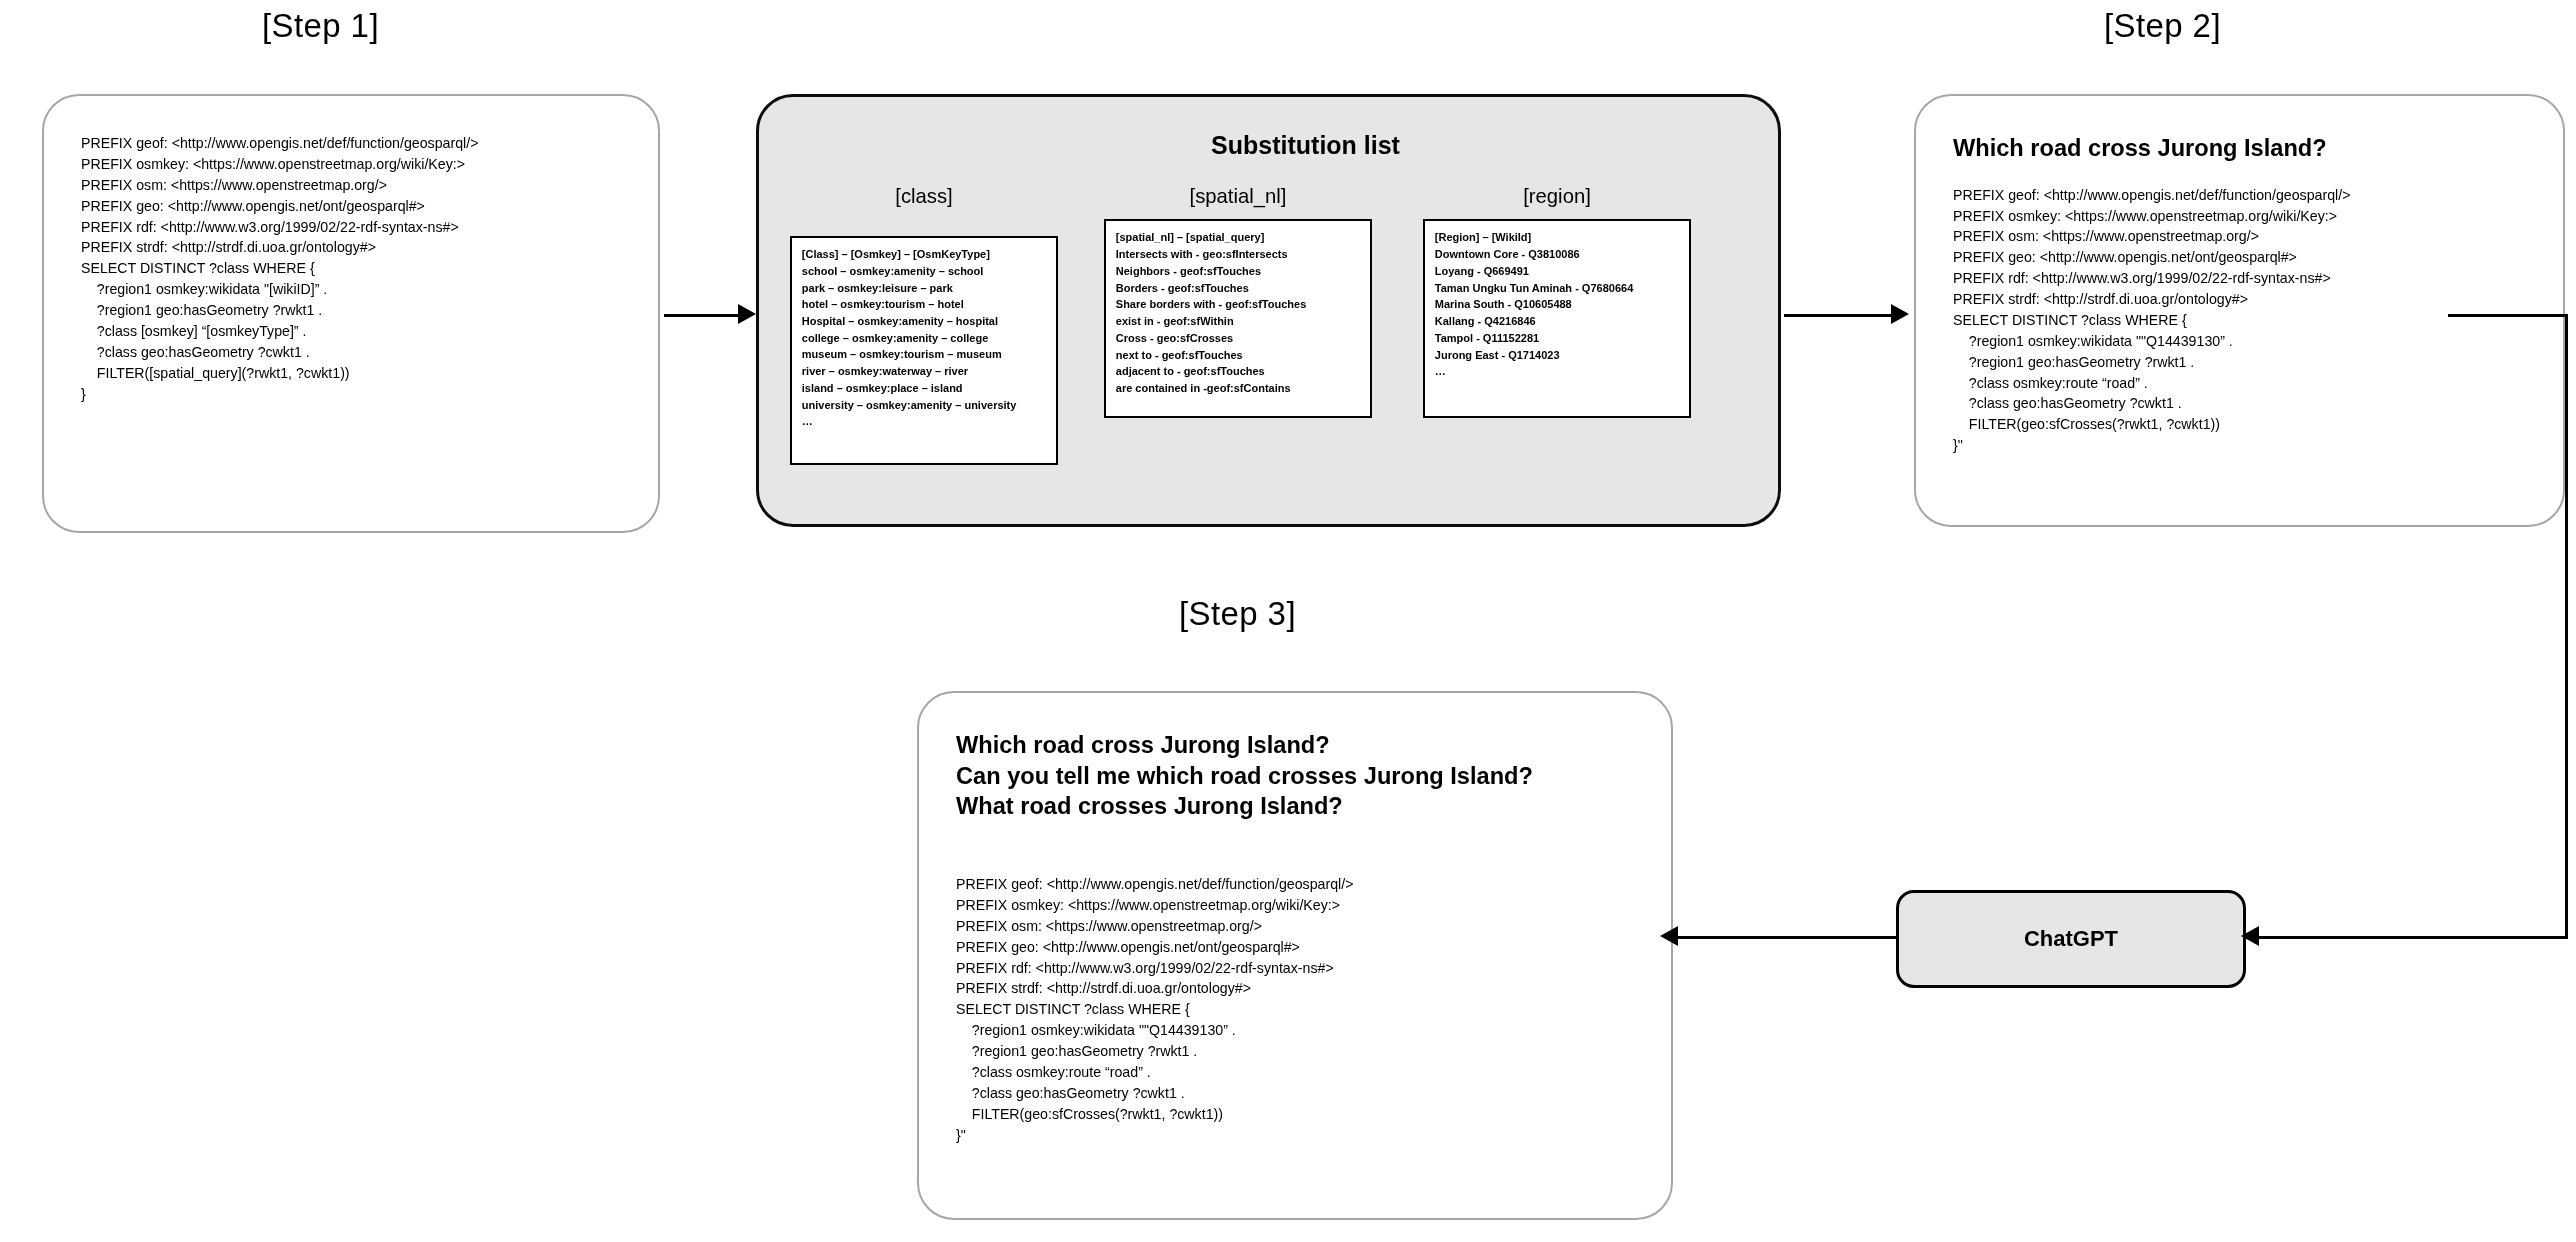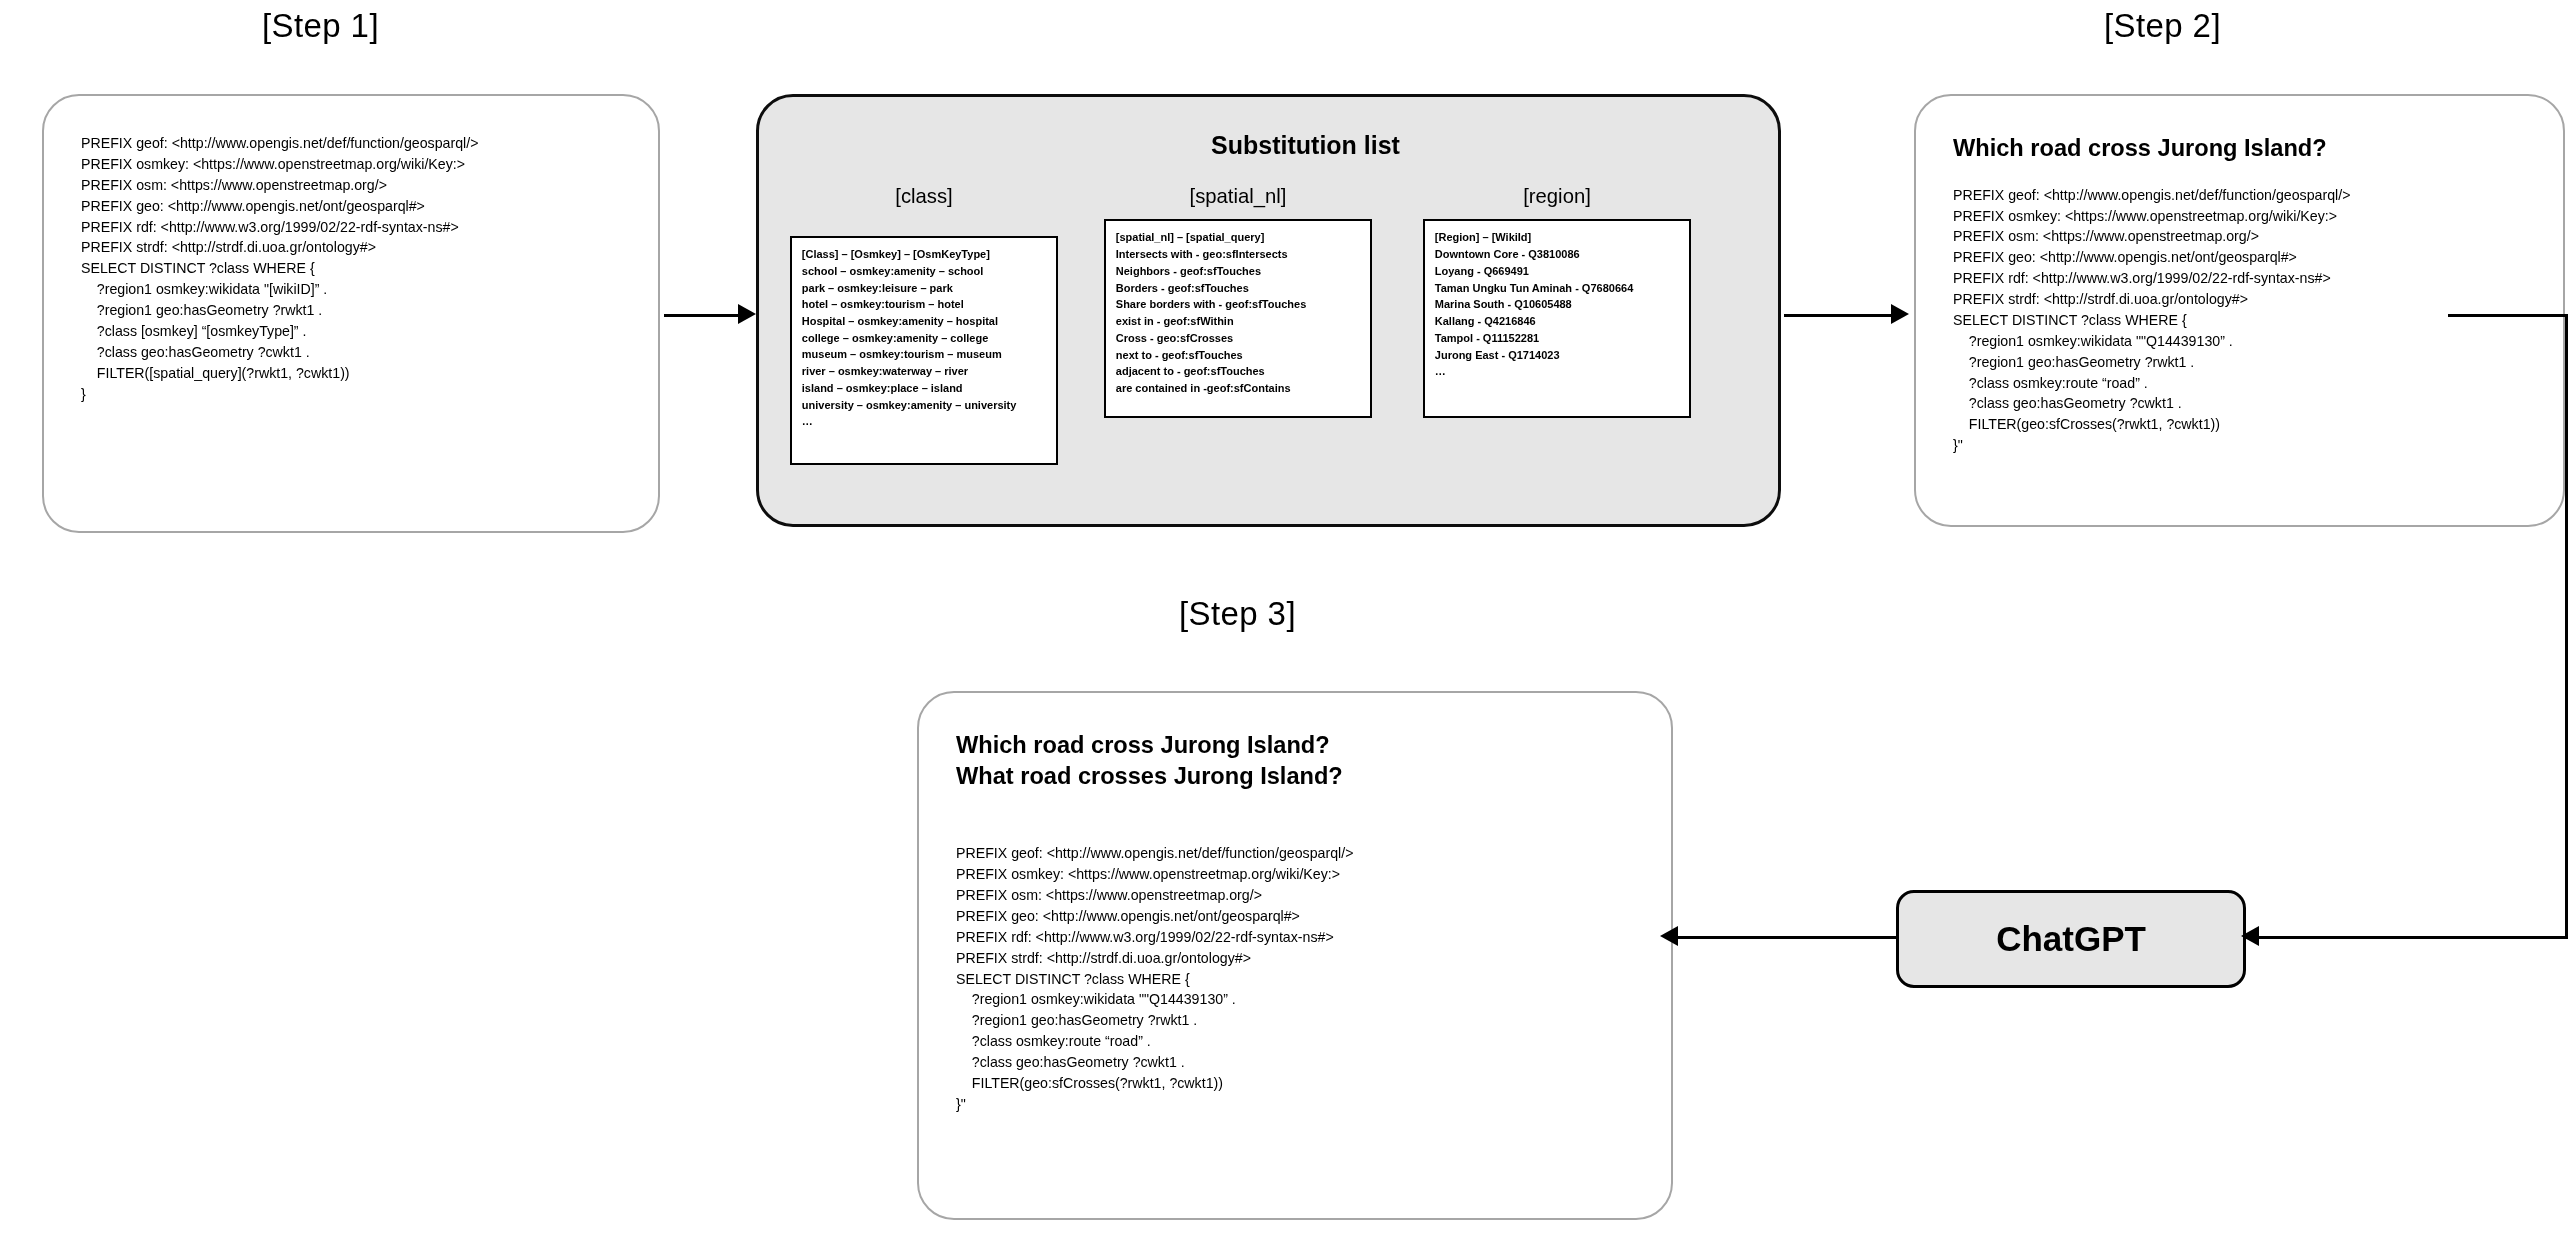--- a/index.html
+++ b/index.html
@@ -125,21 +125,21 @@
     width:350px; height:98px;
     background:#e6e6e6;
     border:3.3px solid #000000;
     border-radius:18px;
     box-sizing:border-box;
     display:flex;
     align-items:center;
     justify-content:center;
   }
   #chatgpt-label{
-    font-size:35px;
+    font-size:22px;
     font-weight:bold;
   }
 
   
   .conn{ position:absolute; background:#000000; }
   .conn-h{ height:3.3px; }
   .conn-v{ width:3.3px; }
   .arrow{
     position:absolute;
     width:0;height:0;
@@ -246,20 +246,21 @@
     ?class geo:hasGeometry ?cwkt1 .
     FILTER(geo:sfCrosses(?rwkt1, ?cwkt1))
 }"</div>
     </div>
   </div>
 
   <div class="panel" id="panel-step3">
     <div class="panel-inner">
       <div class="q-title multi">
         <span class="ln">Which road cross Jurong Island?</span>
+        <span class="ln">Can you tell me which road crosses Jurong Island?</span>
         <span class="ln">What road crosses Jurong Island?</span>
       </div>
       <div class="code">PREFIX geof: &lt;http://www.opengis.net/def/function/geosparql/&gt;</div>
       <div class="code">PREFIX osmkey: &lt;https://www.openstreetmap.org/wiki/Key:&gt;</div>
       <div class="code">PREFIX osm: &lt;https://www.openstreetmap.org/&gt;</div>
       <div class="code">PREFIX geo: &lt;http://www.opengis.net/ont/geosparql#&gt;</div>
       <div class="code">PREFIX rdf: &lt;http://www.w3.org/1999/02/22-rdf-syntax-ns#&gt;</div>
       <div class="code">PREFIX strdf: &lt;http://strdf.di.uoa.gr/ontology#&gt;</div>
       <span class="blank"></span>
       <div class="code">SELECT DISTINCT ?class WHERE {

